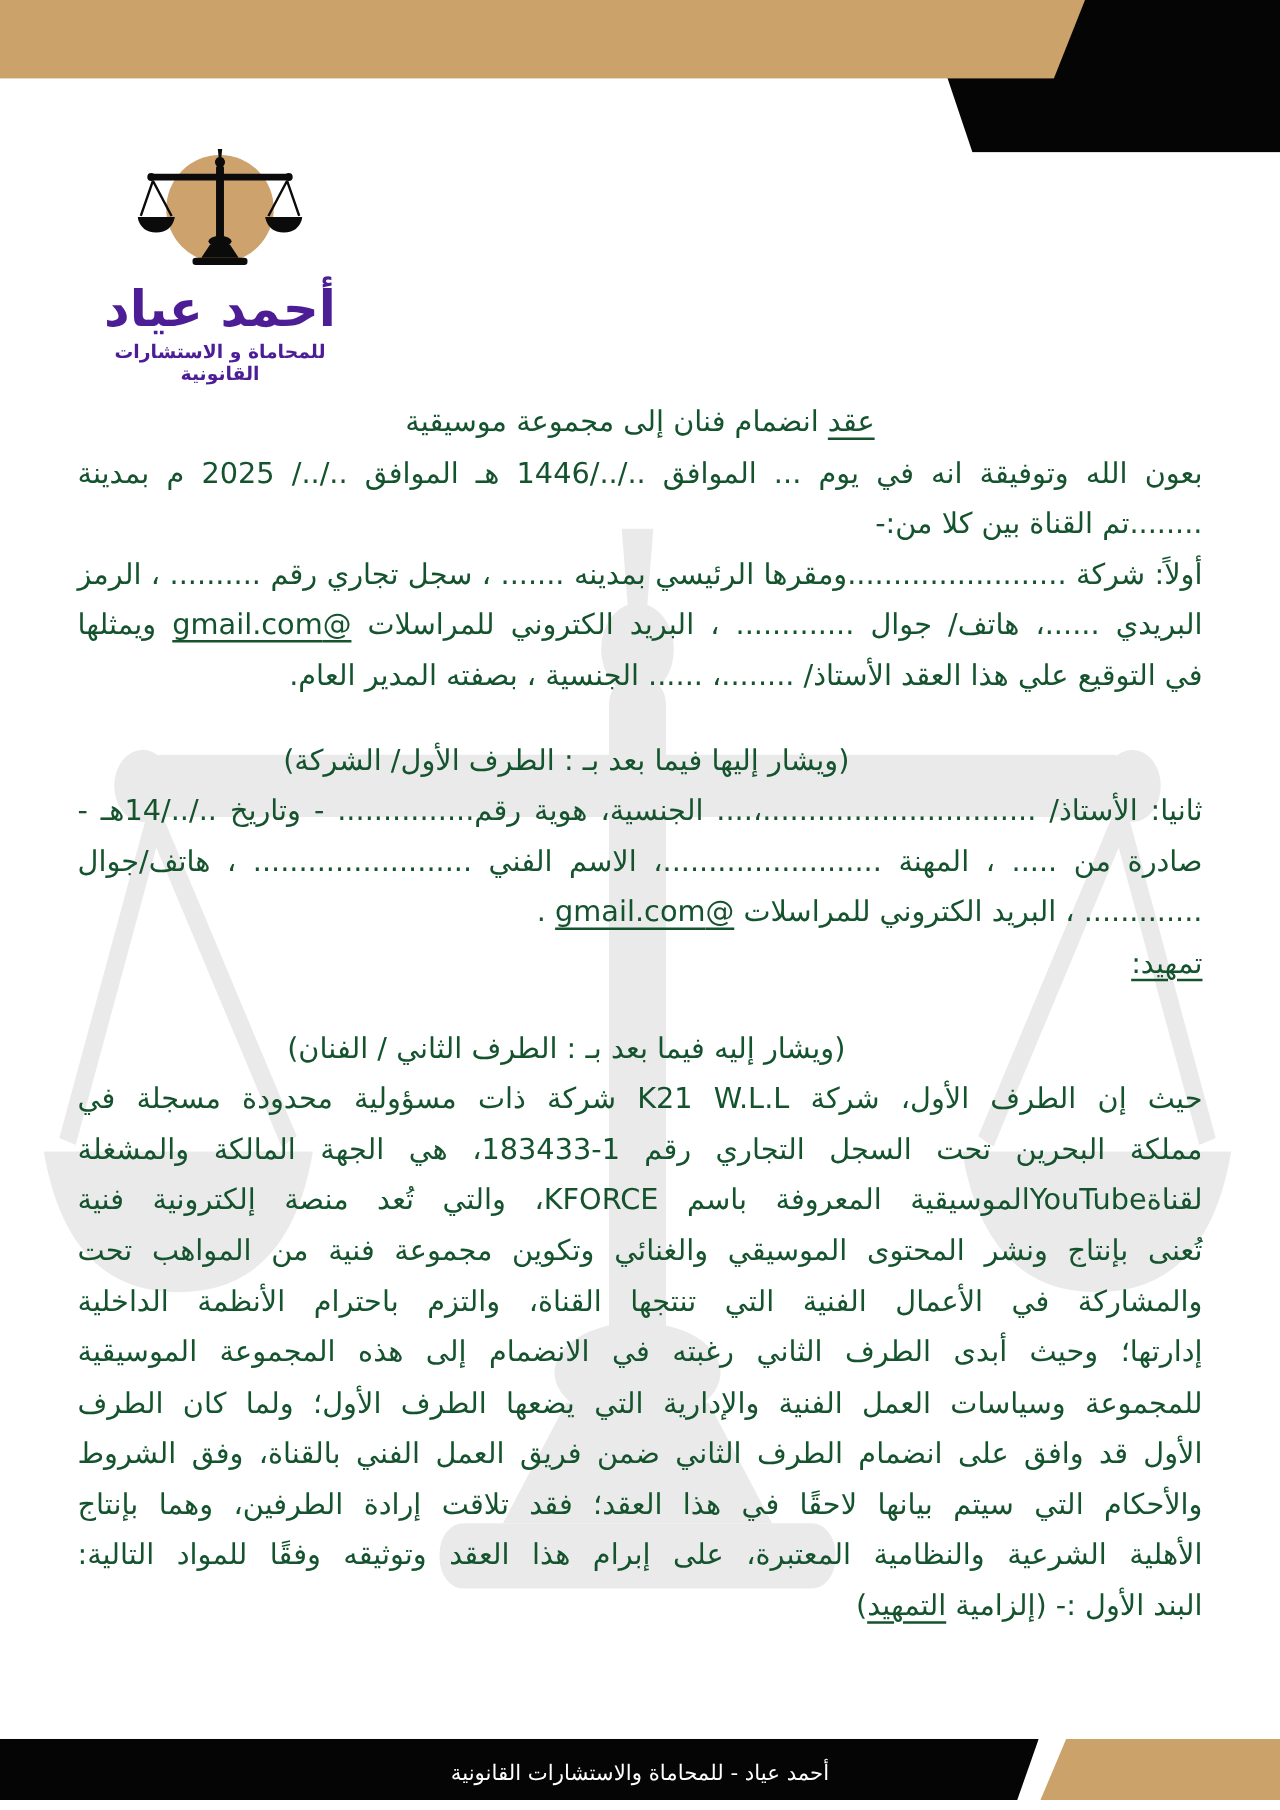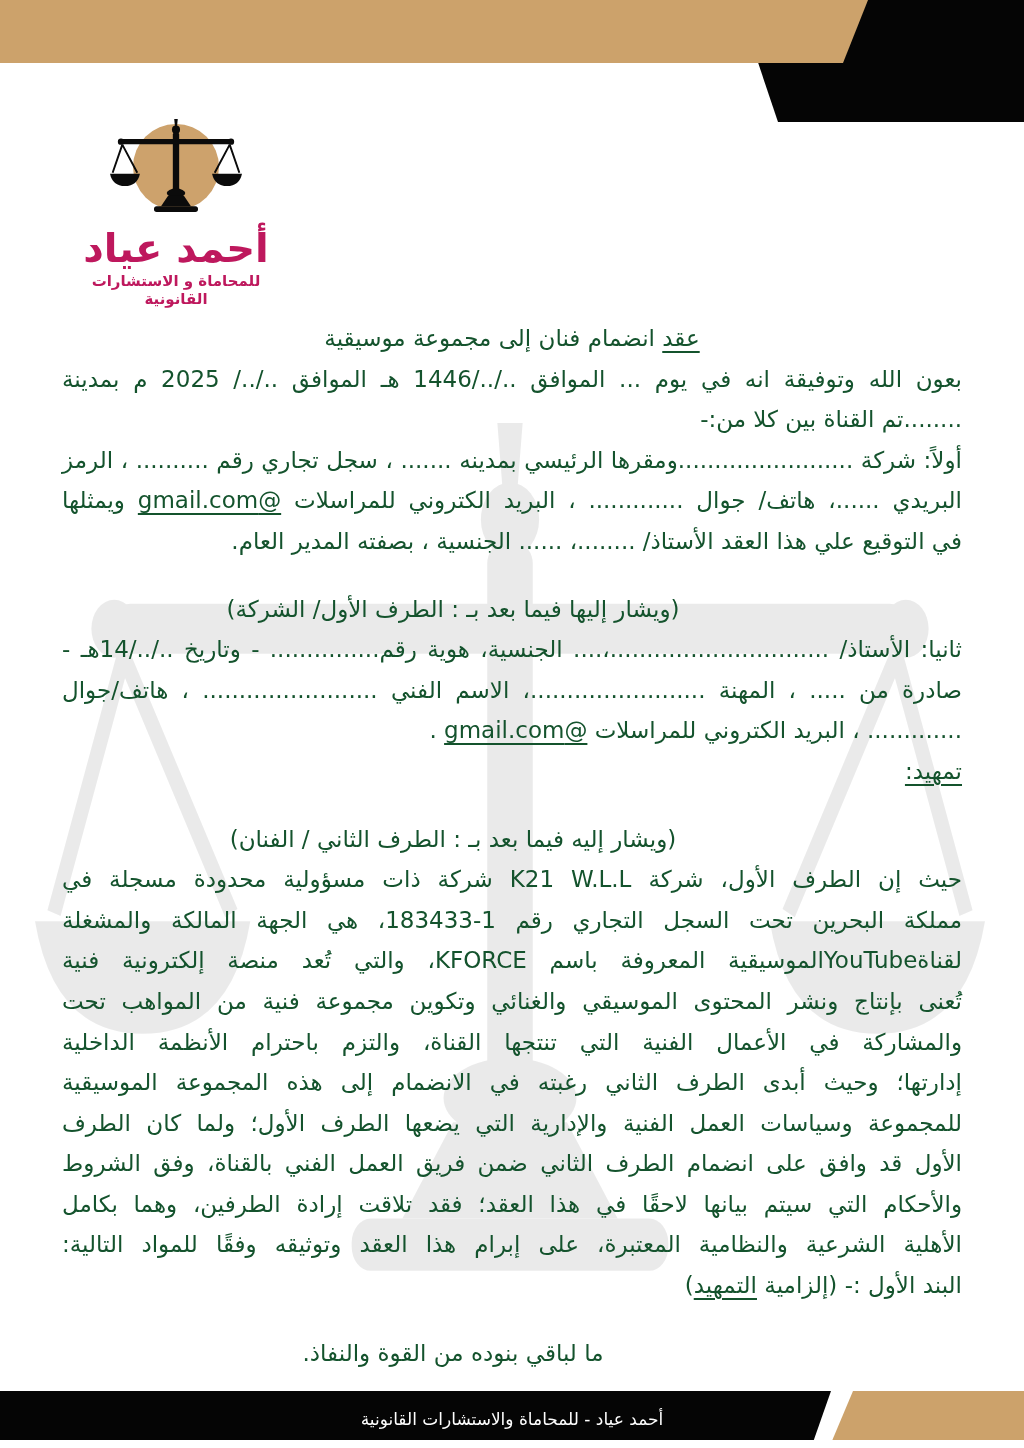--- a/index.html
+++ b/index.html
@@ -6,21 +6,21 @@
   .page{position:relative;width:1024px;height:1448px;background:#ffffff;overflow:hidden;
         font-family:"DejaVu Sans",sans-serif;}
 
   
   .top-black{position:absolute;top:0;left:0;width:1024px;height:122px;background:#050505;
              clip-path:polygon(737px 0,1024px 0,1024px 122px,778px 122px);}
   .top-tan{position:absolute;top:0;left:0;width:1024px;height:63px;background:#cca26b;
            clip-path:polygon(0 0,868px 0,843px 63px,0 63px);}
 
   
-  .logo{position:absolute;top:116px;left:58px;width:236px;text-align:center;color:#be185d;}
+  .logo{position:absolute;top:116px;left:58px;width:236px;text-align:center;color:#4c1d95;}
   .logo-art{position:relative;width:236px;height:102px;}
   .logo-circle{position:absolute;left:75px;top:8px;width:86px;height:86px;border-radius:50%;
                background:#cda26c;}
   .logo-scale{position:absolute;left:52px;top:2px;width:132px;height:99px;color:#0b0b0b;}
   .logo-name{margin-top:8px;font-size:40px;font-weight:bold;line-height:44px;letter-spacing:1px;}
   .logo-tagline{margin-top:2px;font-size:15px;font-weight:bold;line-height:18px;}
 
   
   .watermark{position:absolute;left:35px;top:415px;width:950px;height:900px;color:#000;
              opacity:0.08;pointer-events:none;}
@@ -97,24 +97,23 @@
     <div class="line right"><span class="seg u">تمهيد:</span></div>
     <div class="line indent-r"><span class="seg">(ويشار إليه فيما بعد بـ : الطرف الثاني / الفنان)</span></div>
     <div class="line justify"><span class="seg">حيث إن الطرف الأول، شركة K21 W.L.L  شركة ذات مسؤولية محدودة مسجلة في</span></div>
     <div class="line justify"><span class="seg">مملكة البحرين تحت السجل التجاري رقم 1-183433، هي الجهة المالكة والمشغلة</span></div>
     <div class="line justify"><span class="seg">لقناةYouTubeالموسيقية المعروفة باسم KFORCE، والتي تُعد منصة إلكترونية فنية</span></div>
     <div class="line justify"><span class="seg">تُعنى بإنتاج ونشر المحتوى الموسيقي والغنائي وتكوين مجموعة فنية من المواهب تحت</span></div>
     <div class="line justify"><span class="seg">والمشاركة في الأعمال الفنية التي تنتجها القناة، والتزم باحترام الأنظمة الداخلية</span></div>
     <div class="line justify"><span class="seg">إدارتها؛ وحيث أبدى الطرف الثاني رغبته في الانضمام إلى هذه المجموعة الموسيقية</span></div>
     <div class="line justify"><span class="seg">للمجموعة وسياسات العمل الفنية والإدارية التي يضعها الطرف الأول؛ ولما كان الطرف</span></div>
     <div class="line justify"><span class="seg">الأول قد وافق على انضمام الطرف الثاني ضمن فريق العمل الفني بالقناة، وفق الشروط</span></div>
-    <div class="line justify"><span class="seg">والأحكام التي سيتم بيانها لاحقًا في هذا العقد؛ فقد تلاقت إرادة الطرفين، وهما بكامل</span></div>
+    <div class="line justify"><span class="seg">والأحكام التي سيتم بيانها لاحقًا في هذا العقد؛ فقد تلاقت إرادة الطرفين، وهما بإنتاج</span></div>
     <div class="line justify"><span class="seg">الأهلية الشرعية والنظامية المعتبرة، على إبرام هذا العقد وتوثيقه وفقًا للمواد التالية:</span></div>
     <div class="line right"><span class="seg">البند الأول :- (إلزامية </span><span class="seg u">التمهيد</span><span class="seg">)</span></div>
-    <div class="line indent-r"><span class="seg">ما لباقي بنوده من القوة والنفاذ.</span></div>
   </div>
 
   <div class="footer">
     <div class="footer-black"></div>
     <div class="footer-tan"></div>
     <div class="footer-text">أحمد عياد - للمحاماة والاستشارات القانونية</div>
   </div>
 
 </div>
 

